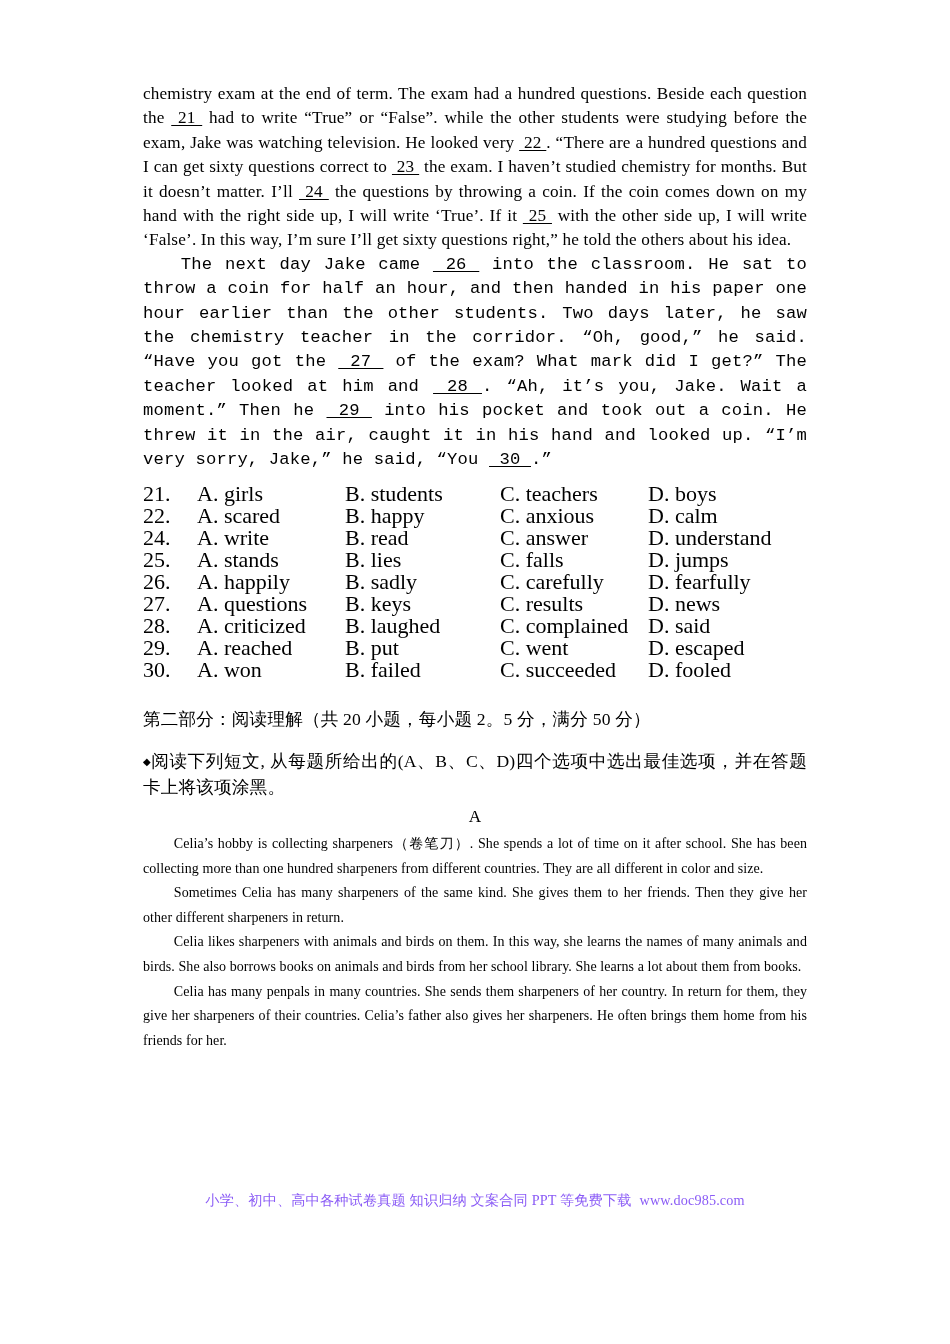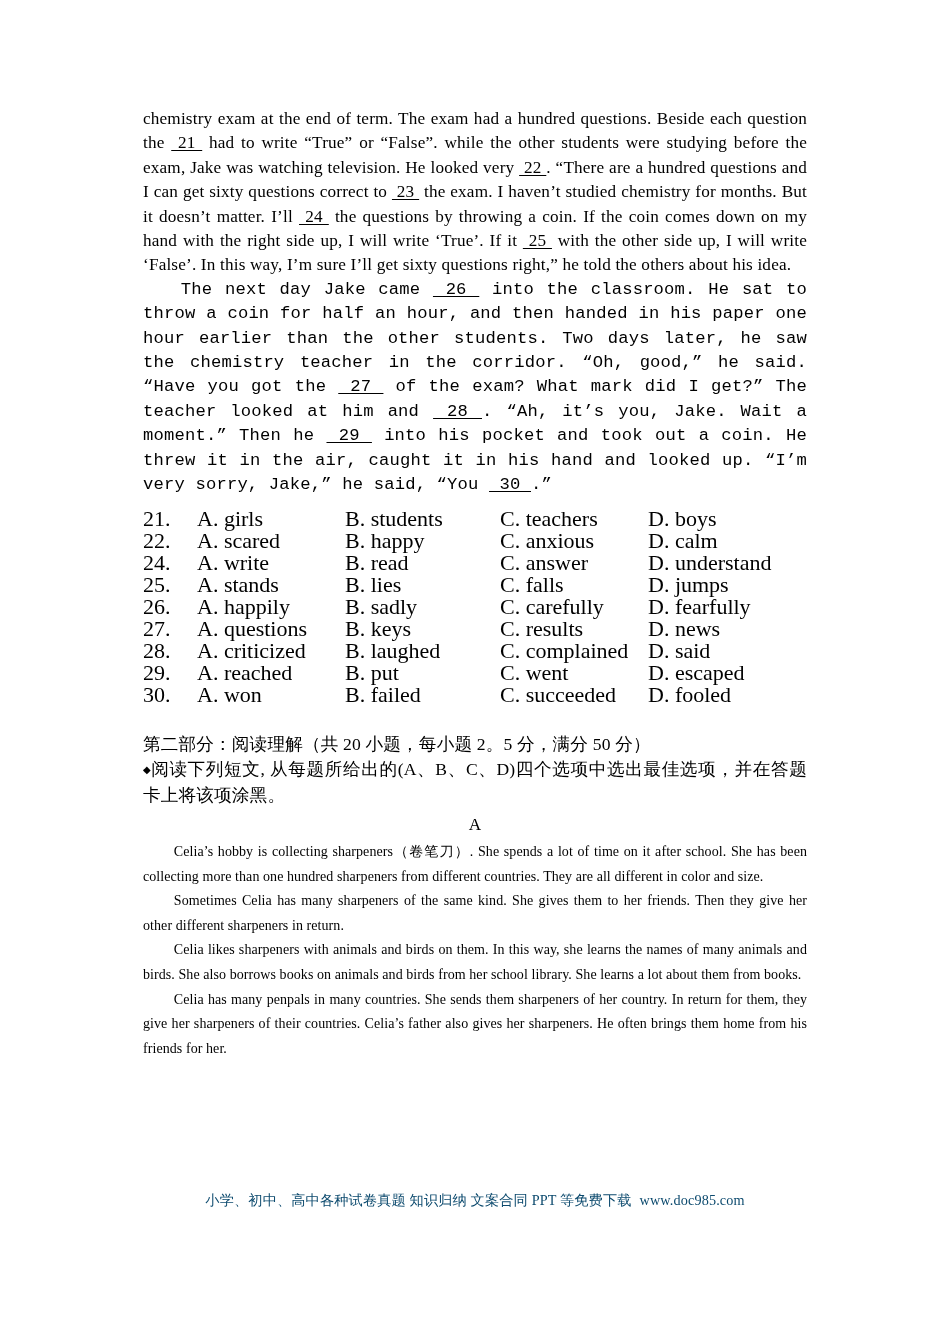--- a/index.html
+++ b/index.html
@@ -12,21 +12,21 @@
     height: 1344px;
     font-family: "Liberation Serif", "DejaVu Serif", serif;
     color: #000000;
     -webkit-font-smoothing: antialiased;
   }
   .page {
     position: relative;
     width: 950px;
     height: 1344px;
     box-sizing: border-box;
-    padding: 107px 143px 0 143px;
+    padding: 82px 143px 0 143px;
   }
   .content {
     width: 664px;
   }
 
   
   .cloze p {
     margin: 0;
     font-size: 17.2px;
     line-height: 24.4px;
@@ -67,20 +67,21 @@
     font-family: "Liberation Serif", "DejaVu Serif", serif;
     font-size: 17.6px;
     line-height: 25.5px;
   }
   .cn-line {
     margin: 0;
     letter-spacing: 0.01em;
   }
   .cn-line.wrap {
     text-align: justify;
+    margin-top: 17px;
   }
   .bullet-diamond {
     font-size: 10px;
     vertical-align: 2px;
     letter-spacing: 0;
   }
 
   
   .section-letter {
     margin: 6px 0 0 0;
@@ -206,16 +207,16 @@
     <p class="section-letter">A</p>
     <div class="reading" id="reading-body">
         <p>Celia’s hobby is collecting sharpeners（卷笔刀）. She spends a lot of time on it after school. She has been collecting more than one hundred sharpeners from different countries. They are all different in color and size.</p>
         <p>Sometimes Celia has many sharpeners of the same kind. She gives them to her friends. Then they give her other different sharpeners in return.</p>
         <p>Celia likes sharpeners with animals and birds on them. In this way, she learns the names of many animals and birds. She also borrows books on animals and birds from her school library. She learns a lot about them from books.</p>
         <p>Celia has many penpals in many countries. She sends them sharpeners of her country. In return for them, they give her sharpeners of their countries. Celia’s father also gives her sharpeners. He often brings them home from his friends for her.</p>
       </div>
 
   </div>
 
-  <div class="footer" style="color: #0c4a6e;">
+  <div class="footer" style="color: #8b5cf6;">
     <span>小学、初中、高中各种试卷真题 知识归纳 文案合同 PPT 等免费下载</span><span class="url">www.doc985.com</span>
   </div>
 </div>
 
 </body></html>

